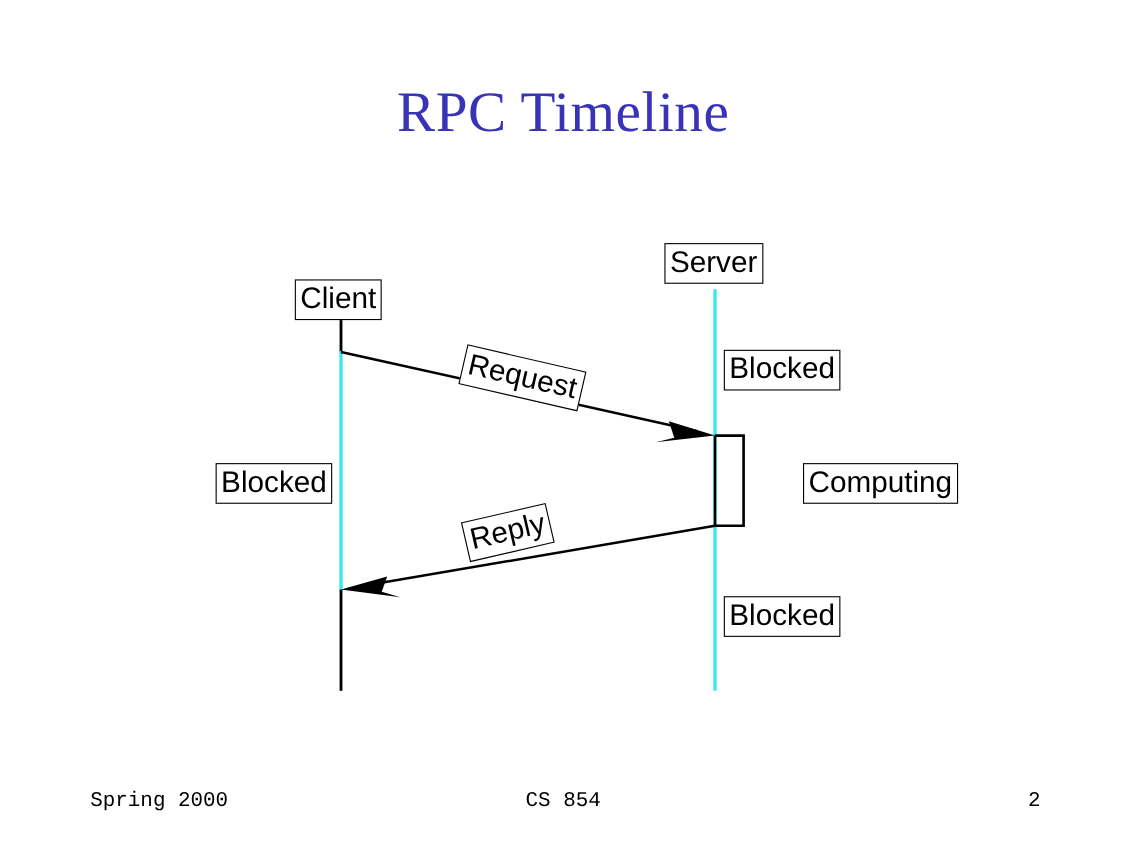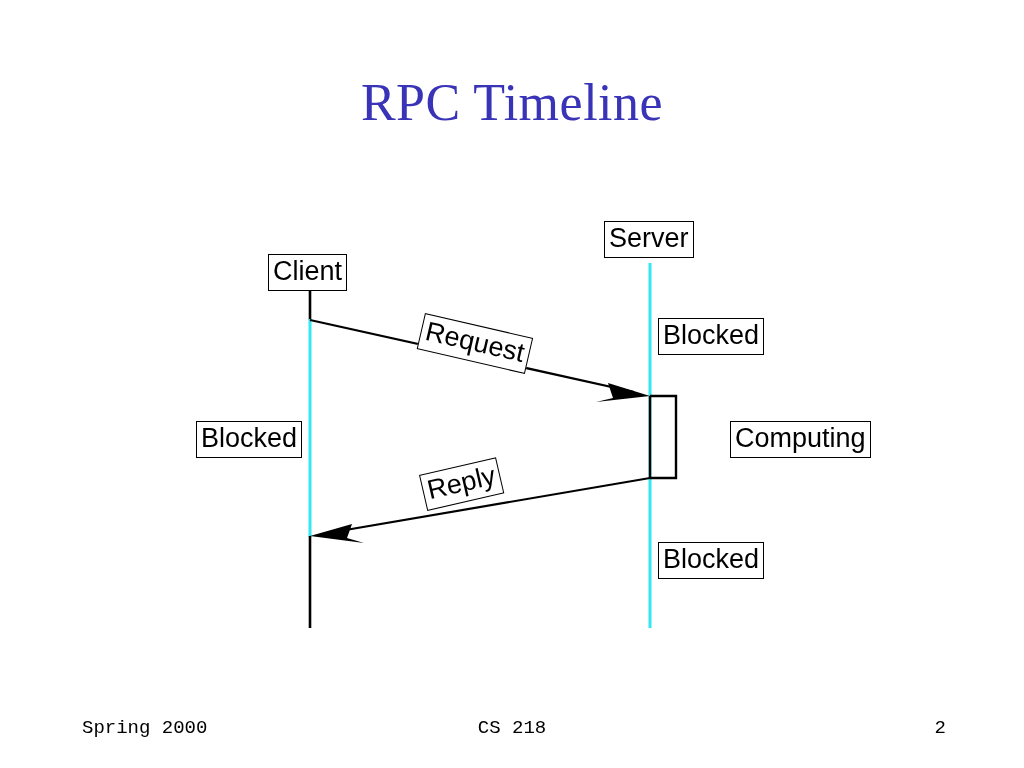--- a/index.html
+++ b/index.html
@@ -177,17 +177,17 @@
     <div class="box-label" id="label-blocked-server-2">Blocked</div>
 
     <div class="msg-label" id="label-request">Request</div>
 
     <div class="msg-label" id="label-reply">Reply</div>
 
   </div>
 
   <div id="footer">
     <div id="footer-left">Spring 2000</div>
-    <div id="footer-center">CS 218</div>
+    <div id="footer-center">CS 854</div>
     <div id="footer-right">2</div>
   </div>
 
 </div>
 
 </body></html>

